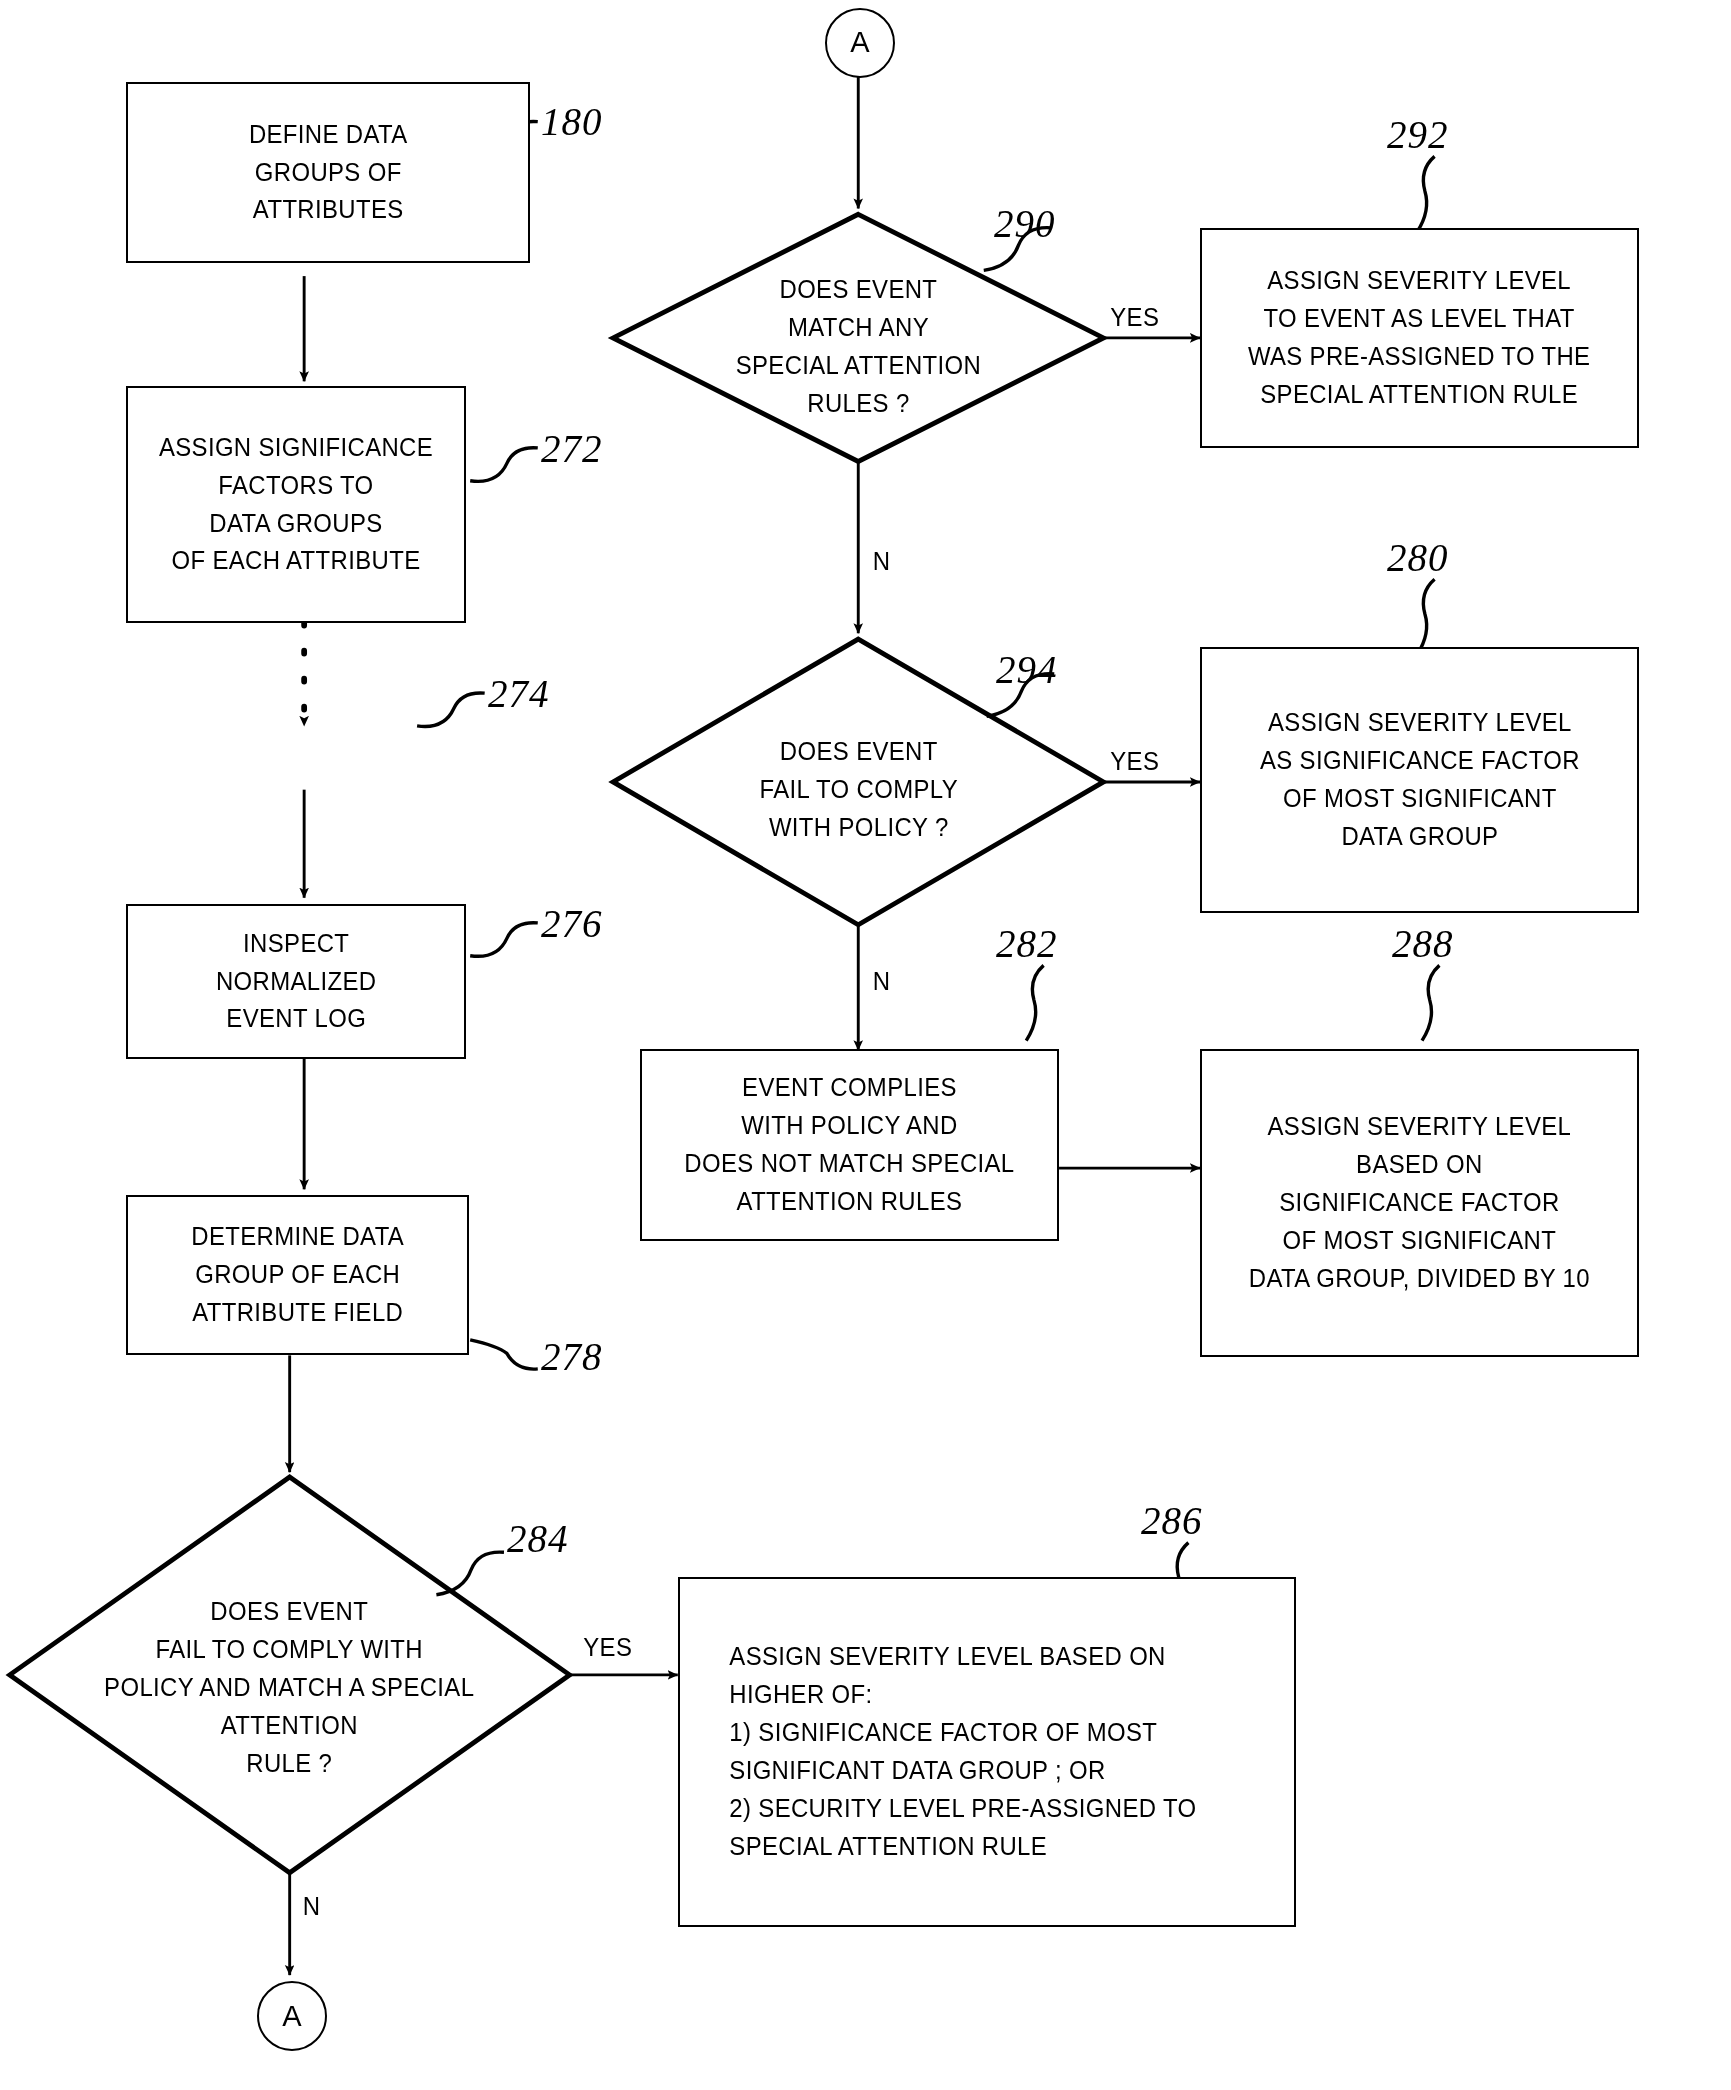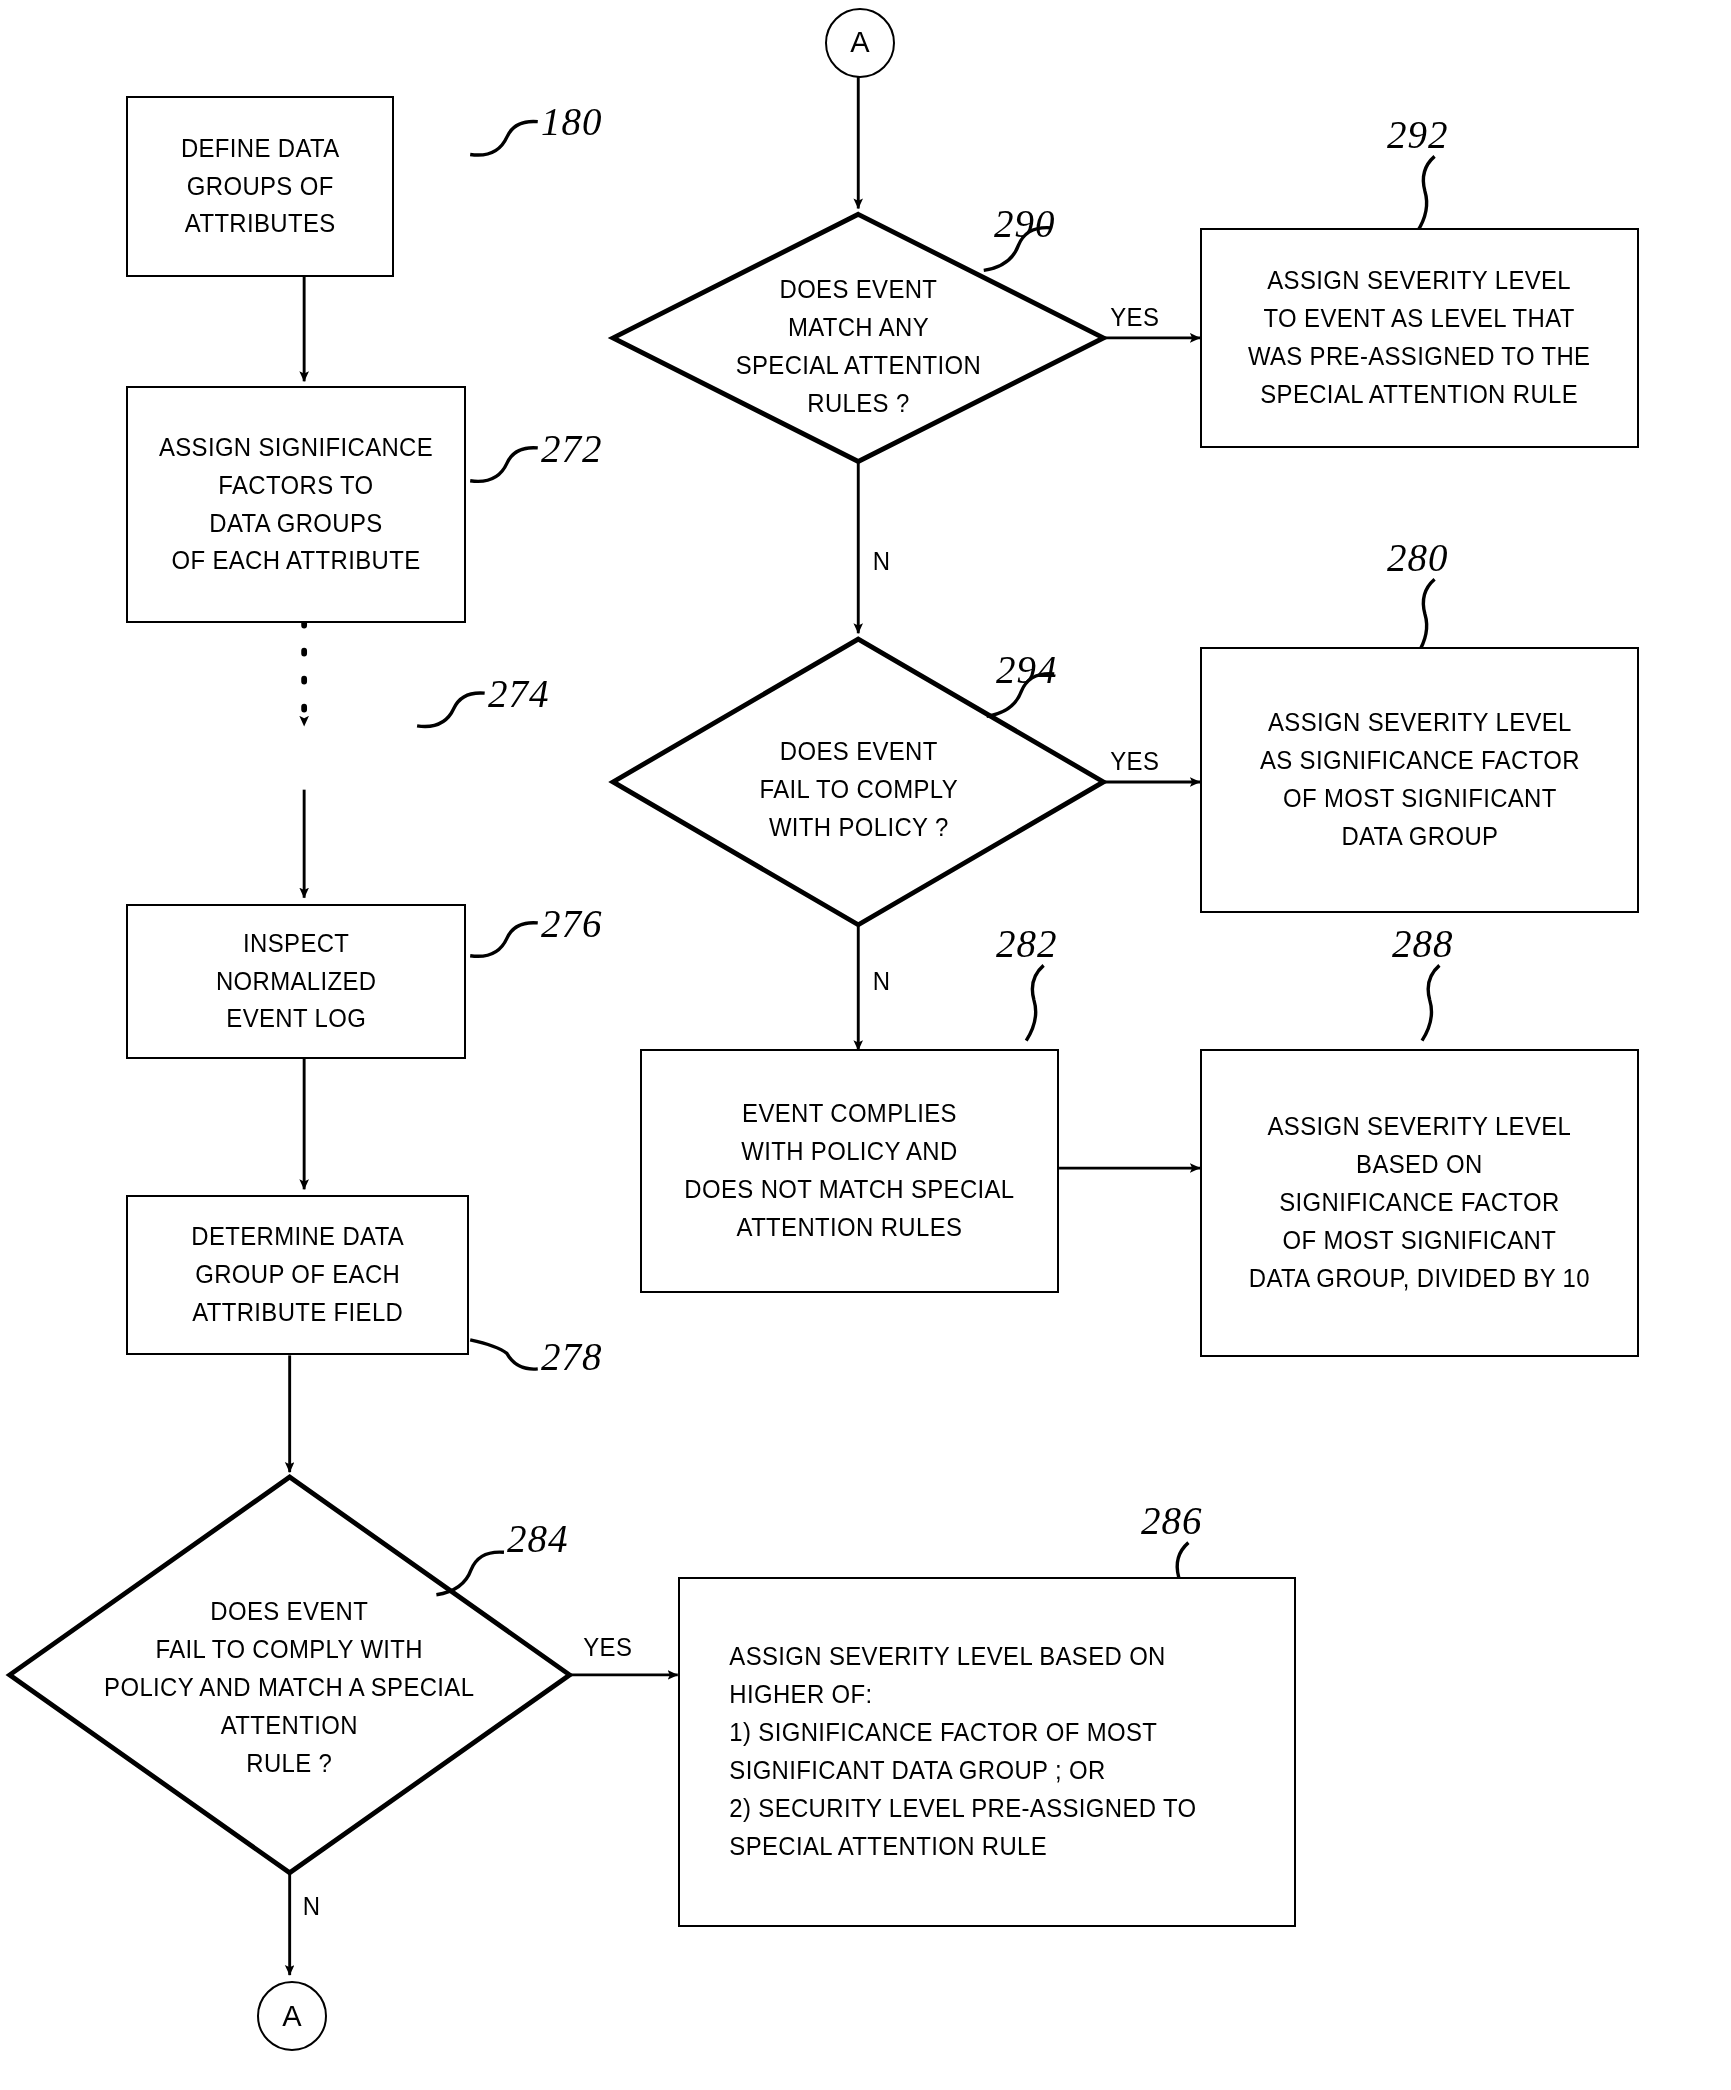--- a/index.html
+++ b/index.html
@@ -150,21 +150,21 @@
   </svg>
 
   <div class="connector-letter" style="left:825px; top:7.7px; width:66px; height:66px;">
     <span>A</span>
   </div>
 
   <div class="connector-letter" style="left:257px; top:1981px; width:66px; height:66px;">
     <span>A</span>
   </div>
 
-  <div class="node proc" style="left:126px; top:96px; width:268px; height:181px;">
+  <div class="node proc" style="left:126px; top:82px; width:404px; height:181px;">
     <div class="txt">DEFINE DATA
 GROUPS OF
 ATTRIBUTES</div>
   </div>
 
   <div class="node proc" style="left:126px; top:386px; width:340px; height:237px;">
     <div class="txt">ASSIGN SIGNIFICANCE
 FACTORS TO
 DATA GROUPS
 OF EACH ATTRIBUTE</div>
@@ -211,21 +211,21 @@
 SPECIAL ATTENTION RULE</div>
   </div>
 
   <div class="node proc" style="left:1200px; top:647px; width:439px; height:266px;">
     <div class="txt">ASSIGN SEVERITY LEVEL
 AS SIGNIFICANCE FACTOR
 OF MOST SIGNIFICANT
 DATA GROUP</div>
   </div>
 
-  <div class="node proc" style="left:640px; top:1049px; width:419px; height:244px;">
+  <div class="node proc" style="left:640px; top:1049px; width:419px; height:192px;">
     <div class="txt">EVENT COMPLIES
 WITH POLICY AND
 DOES NOT MATCH SPECIAL
 ATTENTION RULES</div>
   </div>
 
   <div class="node proc" style="left:1200px; top:1049px; width:439px; height:308px;">
     <div class="txt">ASSIGN SEVERITY LEVEL
 BASED ON
 SIGNIFICANCE FACTOR

